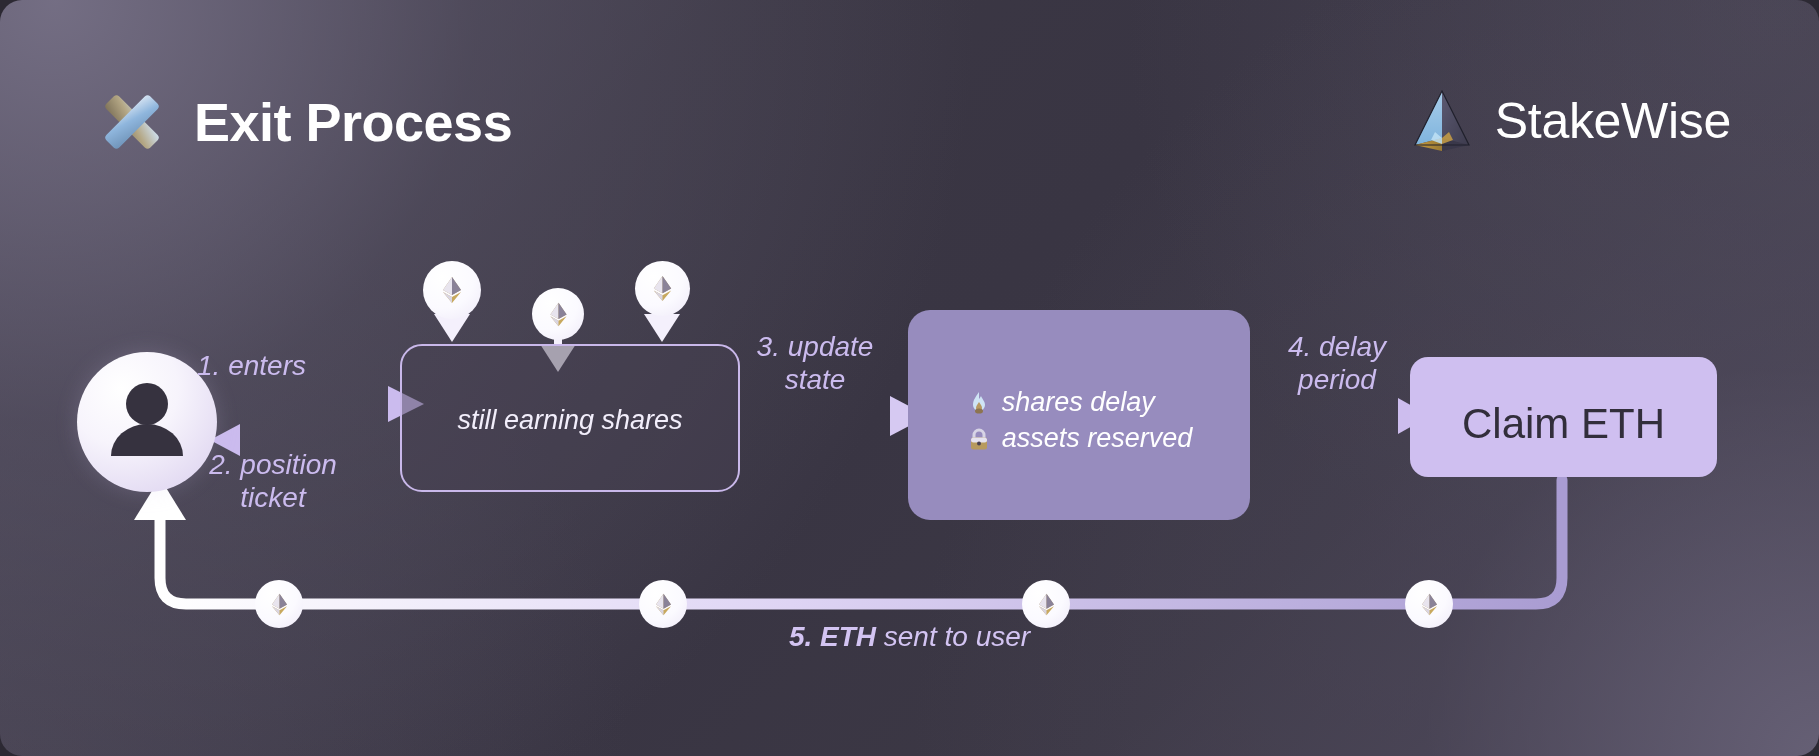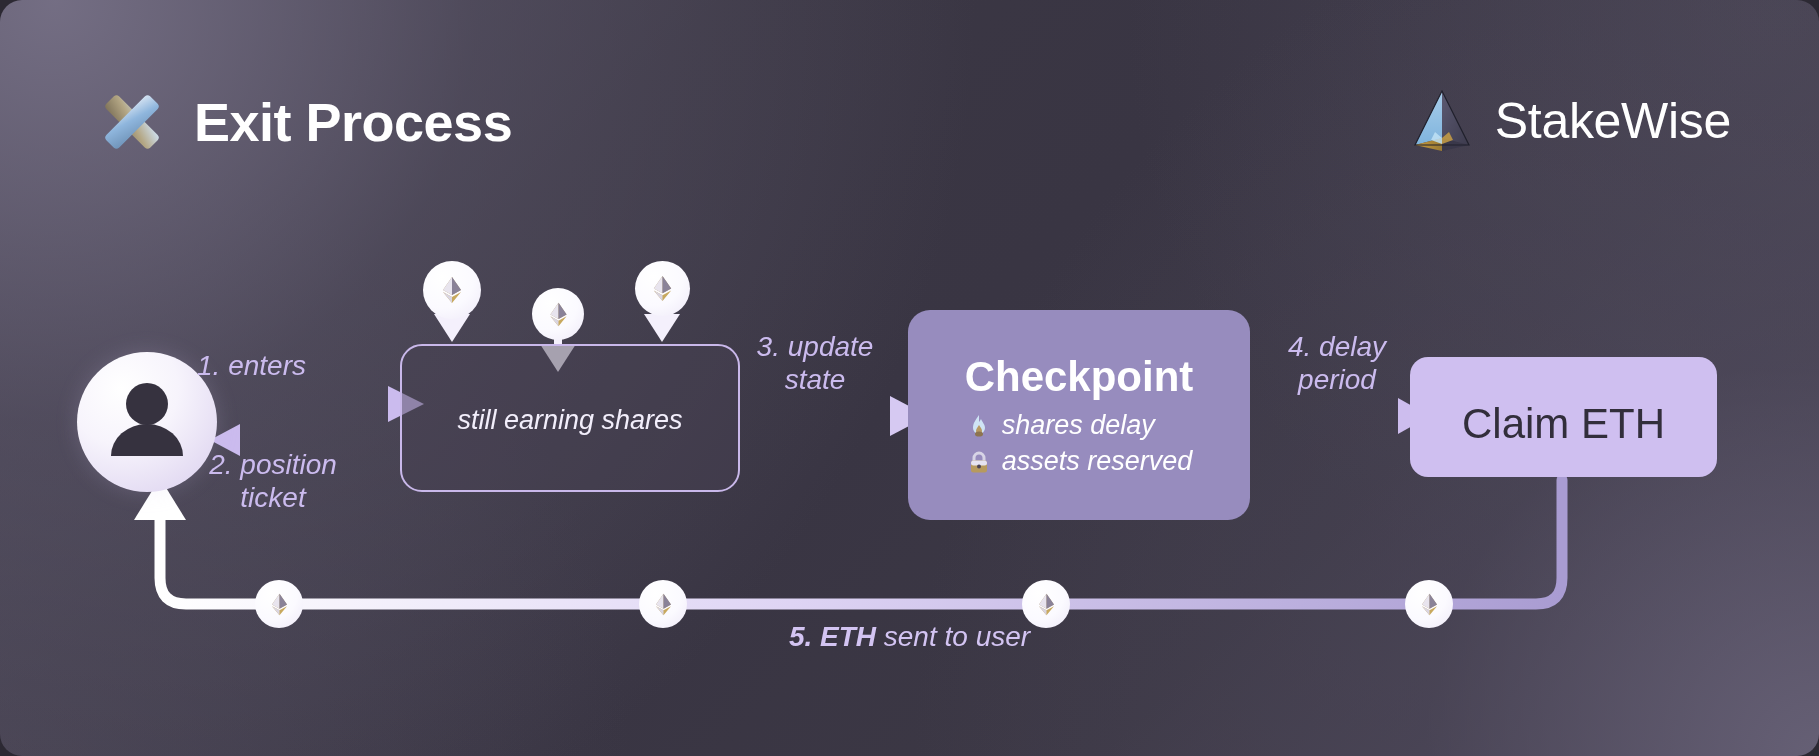--- a/index.html
+++ b/index.html
@@ -229,21 +229,20 @@
       <circle cx="70" cy="52" r="21" fill="#36323f"></circle>
       <path d="M 34 104 a 36 32 0 0 1 72 0 Z" fill="#36323f"></path>
     </svg>
   </div>
 
   <div class="node exit-queue">
     <div class="eq-sub">still earning shares</div>
   </div>
 
   <div class="node checkpoint">
-    <div class="cp-title">Checkpoint</div>
     <div class="cp-lines">
       <div class="cp-line">
         <span class="emoji-ico">
           <svg width="26" height="26" viewBox="0 0 26 26">
             <path d="M13 2 C 9 8 7 10 7 15 a 6 6 0 0 0 12 0 c 0 -4 -3 -6 -4 -9 -1 2 -2 3 -2 3 0 -3 0 -5 0 -7 Z" fill="#cfe4f5"></path>
             <path d="M13 12 c -2 3 -3 4 -3 6 a 3 3 0 0 0 6 0 c 0 -2 -1 -3 -3 -6 Z" fill="#b89a63"></path>
             <ellipse cx="13" cy="21" rx="4" ry="2.6" fill="#8d7450"></ellipse>
           </svg>
         </span>
         <span>shares delay</span>

